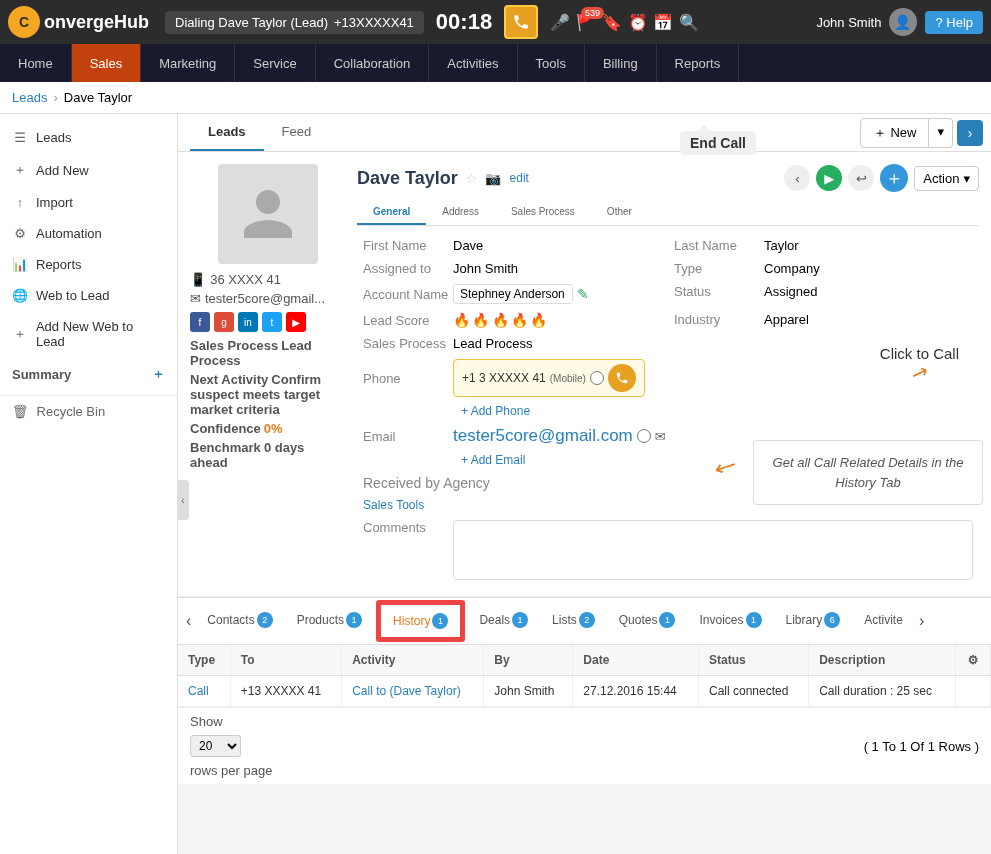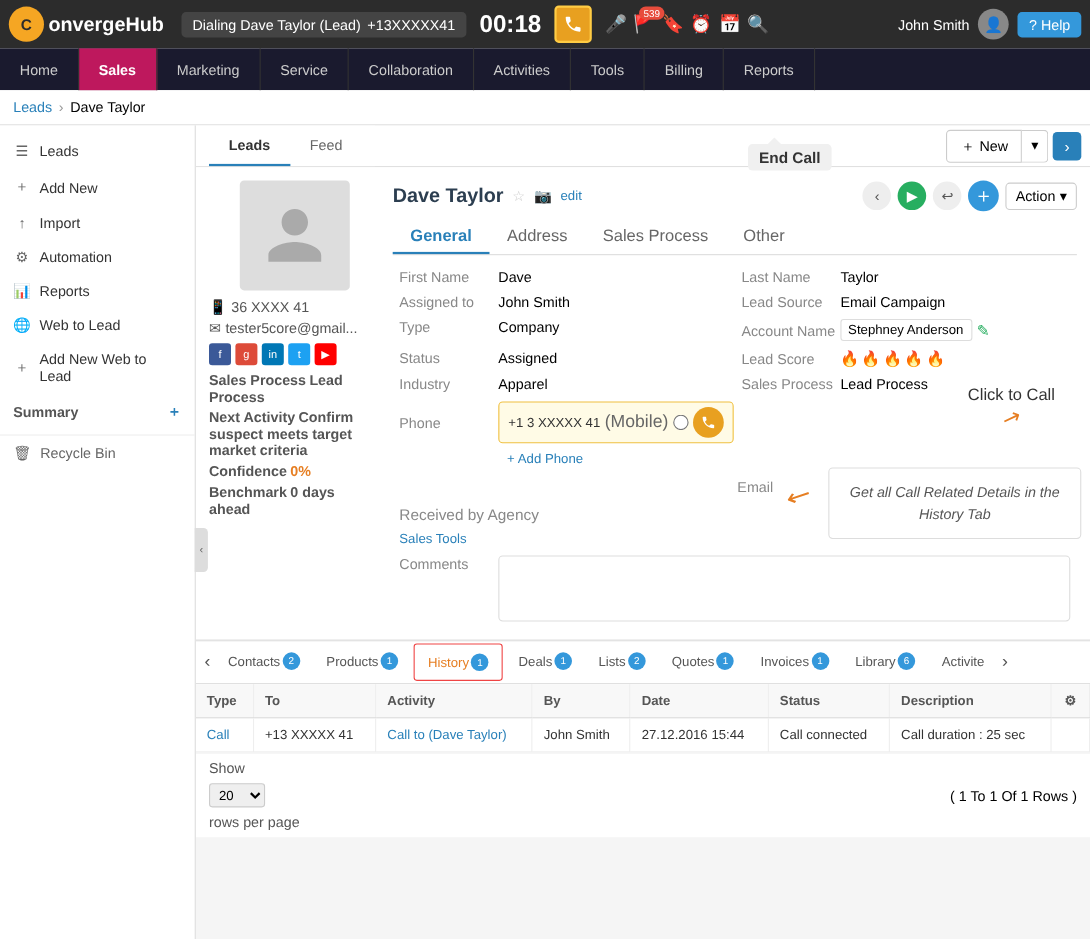--- a/index.html
+++ b/index.html
@@ -22,21 +22,21 @@
     .avatar-icon { width: 28px; height: 28px; border-radius: 50%; background: #888; display: flex; align-items: center; justify-content: center; color: white; font-size: 14px; }
 
     
     .end-call-tooltip { background: #f0f0f0; color: #333; padding: 4px 10px; border-radius: 4px; font-size: 14px; font-weight: bold; position: absolute; top: 48px; left: 680px; white-space: nowrap; z-index: 100; margin-top: 39px; }
     .end-call-tooltip::before { content: ''; position: absolute; top: -6px; left: 18px; border-left: 6px solid transparent; border-right: 6px solid transparent; border-bottom: 6px solid #f0f0f0; }
 
     
     .nav-bar { background: #1a1a2e; height: 38px; display: flex; align-items: center; padding: 0; }
     .nav-item { color: #ccc; padding: 0 18px; height: 38px; display: flex; align-items: center; cursor: pointer; font-size: 13px; border-right: 1px solid #333; }
     .nav-item:hover, .nav-item.active { background: #2980b9; color: white; }
-    .nav-item.active { background: #be185d; font-weight: bold; }
+    .nav-item.active { background: #c2410c; }
 
     
     .breadcrumb { padding: 8px 12px; background: white; border-bottom: 1px solid #ddd; display: flex; align-items: center; gap: 6px; }
     .breadcrumb a { color: #2980b9; text-decoration: none; }
     .breadcrumb-sep { color: #999; }
 
     
     .main-layout { display: flex; height: calc(854px - 82px); }
 
     
@@ -71,47 +71,47 @@
     .profile-name { font-size: 18px; font-weight: bold; color: #2c3e50; }
     .star-icon { color: #ccc; cursor: pointer; }
     .edit-link { color: #2980b9; text-decoration: none; font-size: 12px; cursor: pointer; }
     .nav-circle { width: 26px; height: 26px; border-radius: 50%; background: #eee; display: flex; align-items: center; justify-content: center; cursor: pointer; color: #555; font-size: 13px; }
     .nav-circle.green { background: #27ae60; color: white; }
     .add-circle { width: 28px; height: 28px; border-radius: 50%; background: #3498db; color: white; display: flex; align-items: center; justify-content: center; font-size: 18px; cursor: pointer; }
     .action-dropdown { border: 1px solid #ccc; border-radius: 4px; padding: 4px 8px; background: white; cursor: pointer; display: flex; align-items: center; gap: 4px; font-size: 13px; }
 
     
     .detail-tabs { display: flex; border-bottom: 1px solid #ddd; margin-bottom: 8px; }
-    .detail-tab { padding: 6px 16px; cursor: pointer; color: #666; border-bottom: 2px solid transparent; font-size: 15px; }
+    .detail-tab { padding: 6px 16px; cursor: pointer; color: #666; border-bottom: 2px solid transparent; font-size: 10px; }
     .detail-tab.active { color: #2980b9; border-bottom: 2px solid #2980b9; font-weight: bold; }
 
     
     .phone-field { display: flex; align-items: center; gap: 4px; background: #fffbe6; border: 1px solid #f0c040; border-radius: 4px; padding: 4px 8px; }
     .phone-input { color: #333; font-size: 12px; flex: 1; }
-    .phone-type { color: #666; font-size: 16px; }
+    .phone-type { color: #666; font-size: 10px; }
     .phone-radio { width: 14px; height: 14px; }
     .call-btn { width: 28px; height: 28px; background: #e8a020; border-radius: 50%; display: flex; align-items: center; justify-content: center; cursor: pointer; }
     .add-link { color: #2980b9; font-size: 12px; cursor: pointer; padding: 2px 8px; }
 
     
     .email-field { display: flex; align-items: center; gap: 4px; }
     .email-link { color: #2980b9; font-size: 17px; }
     .edit-field-btn { color: #27ae60; cursor: pointer; font-size: 14px; }
 
     
     .fire-icons { display: flex; gap: 2px; }
     .fire { color: #e67e22; font-size: 14px; }
 
     
     .comments-box { border: 1px solid #ddd; border-radius: 4px; min-height: 60px; background: white; padding: 8px; font-size: 12px; color: #aaa; resize: vertical; }
 
     
     .bottom-tabs { background: white; border-top: 1px solid #ddd; border-bottom: 1px solid #ddd; display: flex; align-items: center; padding: 0 4px; gap: 0; overflow: hidden; }
     .bottom-tab { padding: 8px 12px; cursor: pointer; color: #555; font-size: 12px; white-space: nowrap; display: flex; align-items: center; gap: 2px; border-bottom: 2px solid transparent; }
-    .bottom-tab.active { color: #e67e22; border-bottom: 2px solid #e67e22; border: 1px solid #ef4444; border-radius: 3px; margin: 2px; }
+    .bottom-tab.active { color: #e67e22; border-bottom: 2px solid #e67e22; border: 5px solid #ef4444; border-radius: 3px; margin: 2px; }
     .tab-badge { background: #3498db; color: white; font-size: 9px; border-radius: 50%; width: 16px; height: 16px; display: flex; align-items: center; justify-content: center; }
     .scroll-tab-btn { color: #555; cursor: pointer; padding: 4px; font-size: 16px; }
 
     
     .history-table { background: white; margin: 0; }
     .history-table table { width: 100%; border-collapse: collapse; }
     .history-table th { background: #f8f8f8; padding: 8px 10px; text-align: left; font-size: 12px; color: #555; border-bottom: 1px solid #ddd; border-right: 1px solid #eee; }
     .history-table td { padding: 8px 10px; font-size: 12px; color: #333; border-bottom: 1px solid #eee; border-right: 1px solid #eee; }
     .history-table td.link { color: #2980b9; }
     .history-table td.call-link { color: #2980b9; cursor: pointer; }
@@ -315,24 +315,20 @@
           </div>
           <div style="display:flex; padding:4px 6px;">
             <span style="color:#888; min-width:90px;">Last Name</span>
             <span>Taylor</span>
           </div>
 
           <div style="display:flex; padding:4px 6px;">
             <span style="color:#888; min-width:90px;">Assigned to</span>
             <span>John Smith</span>
           </div>
-          <div style="display:flex; padding:4px 6px;">
-            <span style="color:#888; min-width:90px;">Lead Source</span>
-            <span>Email Campaign</span>
-          </div>
 
           <div style="display:flex; padding:4px 6px;">
             <span style="color:#888; min-width:90px;">Type</span>
             <span>Company</span>
           </div>
           <div style="display:flex; padding:4px 6px; align-items:center;">
             <span style="color:#888; min-width:90px;">Account Name</span>
             <input type="text" style="border: 1px solid rgb(221, 221, 221); padding: 2px 6px; border-radius: 3px; font-size: 12px; width: 120px;" value="Stephney Anderson">
             <span class="edit-field-btn" style="margin-left:4px; color:#27ae60;">✎</span>
           </div>
@@ -377,27 +373,30 @@
 
           <div style="position:absolute; right:20px; top:-10px; display:flex; flex-direction:column; align-items:center;">
             <span style="font-size:15px; color:#333;">Click to Call</span>
             <span style="color:#e67e22; font-size:20px; transform:rotate(200deg); display:block;">↙</span>
           </div>
         </div>
         <div style="padding:2px 6px 4px 96px;">
           <span class="add-link">+ Add Phone</span>
         </div>
 
-        <div style="display:flex; padding:4px 6px; align-items:center;justify-content:flex-end;">
+        <div style="display:flex; padding:4px 6px; align-items:center;">
           <span style="color:#888; min-width:90px;">Email</span>
           <div class="email-field">
             <span class="email-link">tester5core@gmail.com</span>
             <input type="radio" class="phone-radio" style="">
             <span style="color:#666; cursor:pointer;">✉</span>
           </div>
+        </div>
+        <div style="padding:2px 6px 4px 96px;">
+          <span class="add-link">+ Add Email</span>
         </div>
 
         <div style="display:flex; padding:4px 6px;">
           <span style="color:#888; min-width:90px; font-size:14px;">Received by Agency</span>
         </div>
         <div style="padding:2px 6px 4px 6px;">
           <span class="sales-tools-link">Sales Tools</span>
         </div>
 
         <div style="display:flex; padding:4px 6px; align-items:flex-start;">

